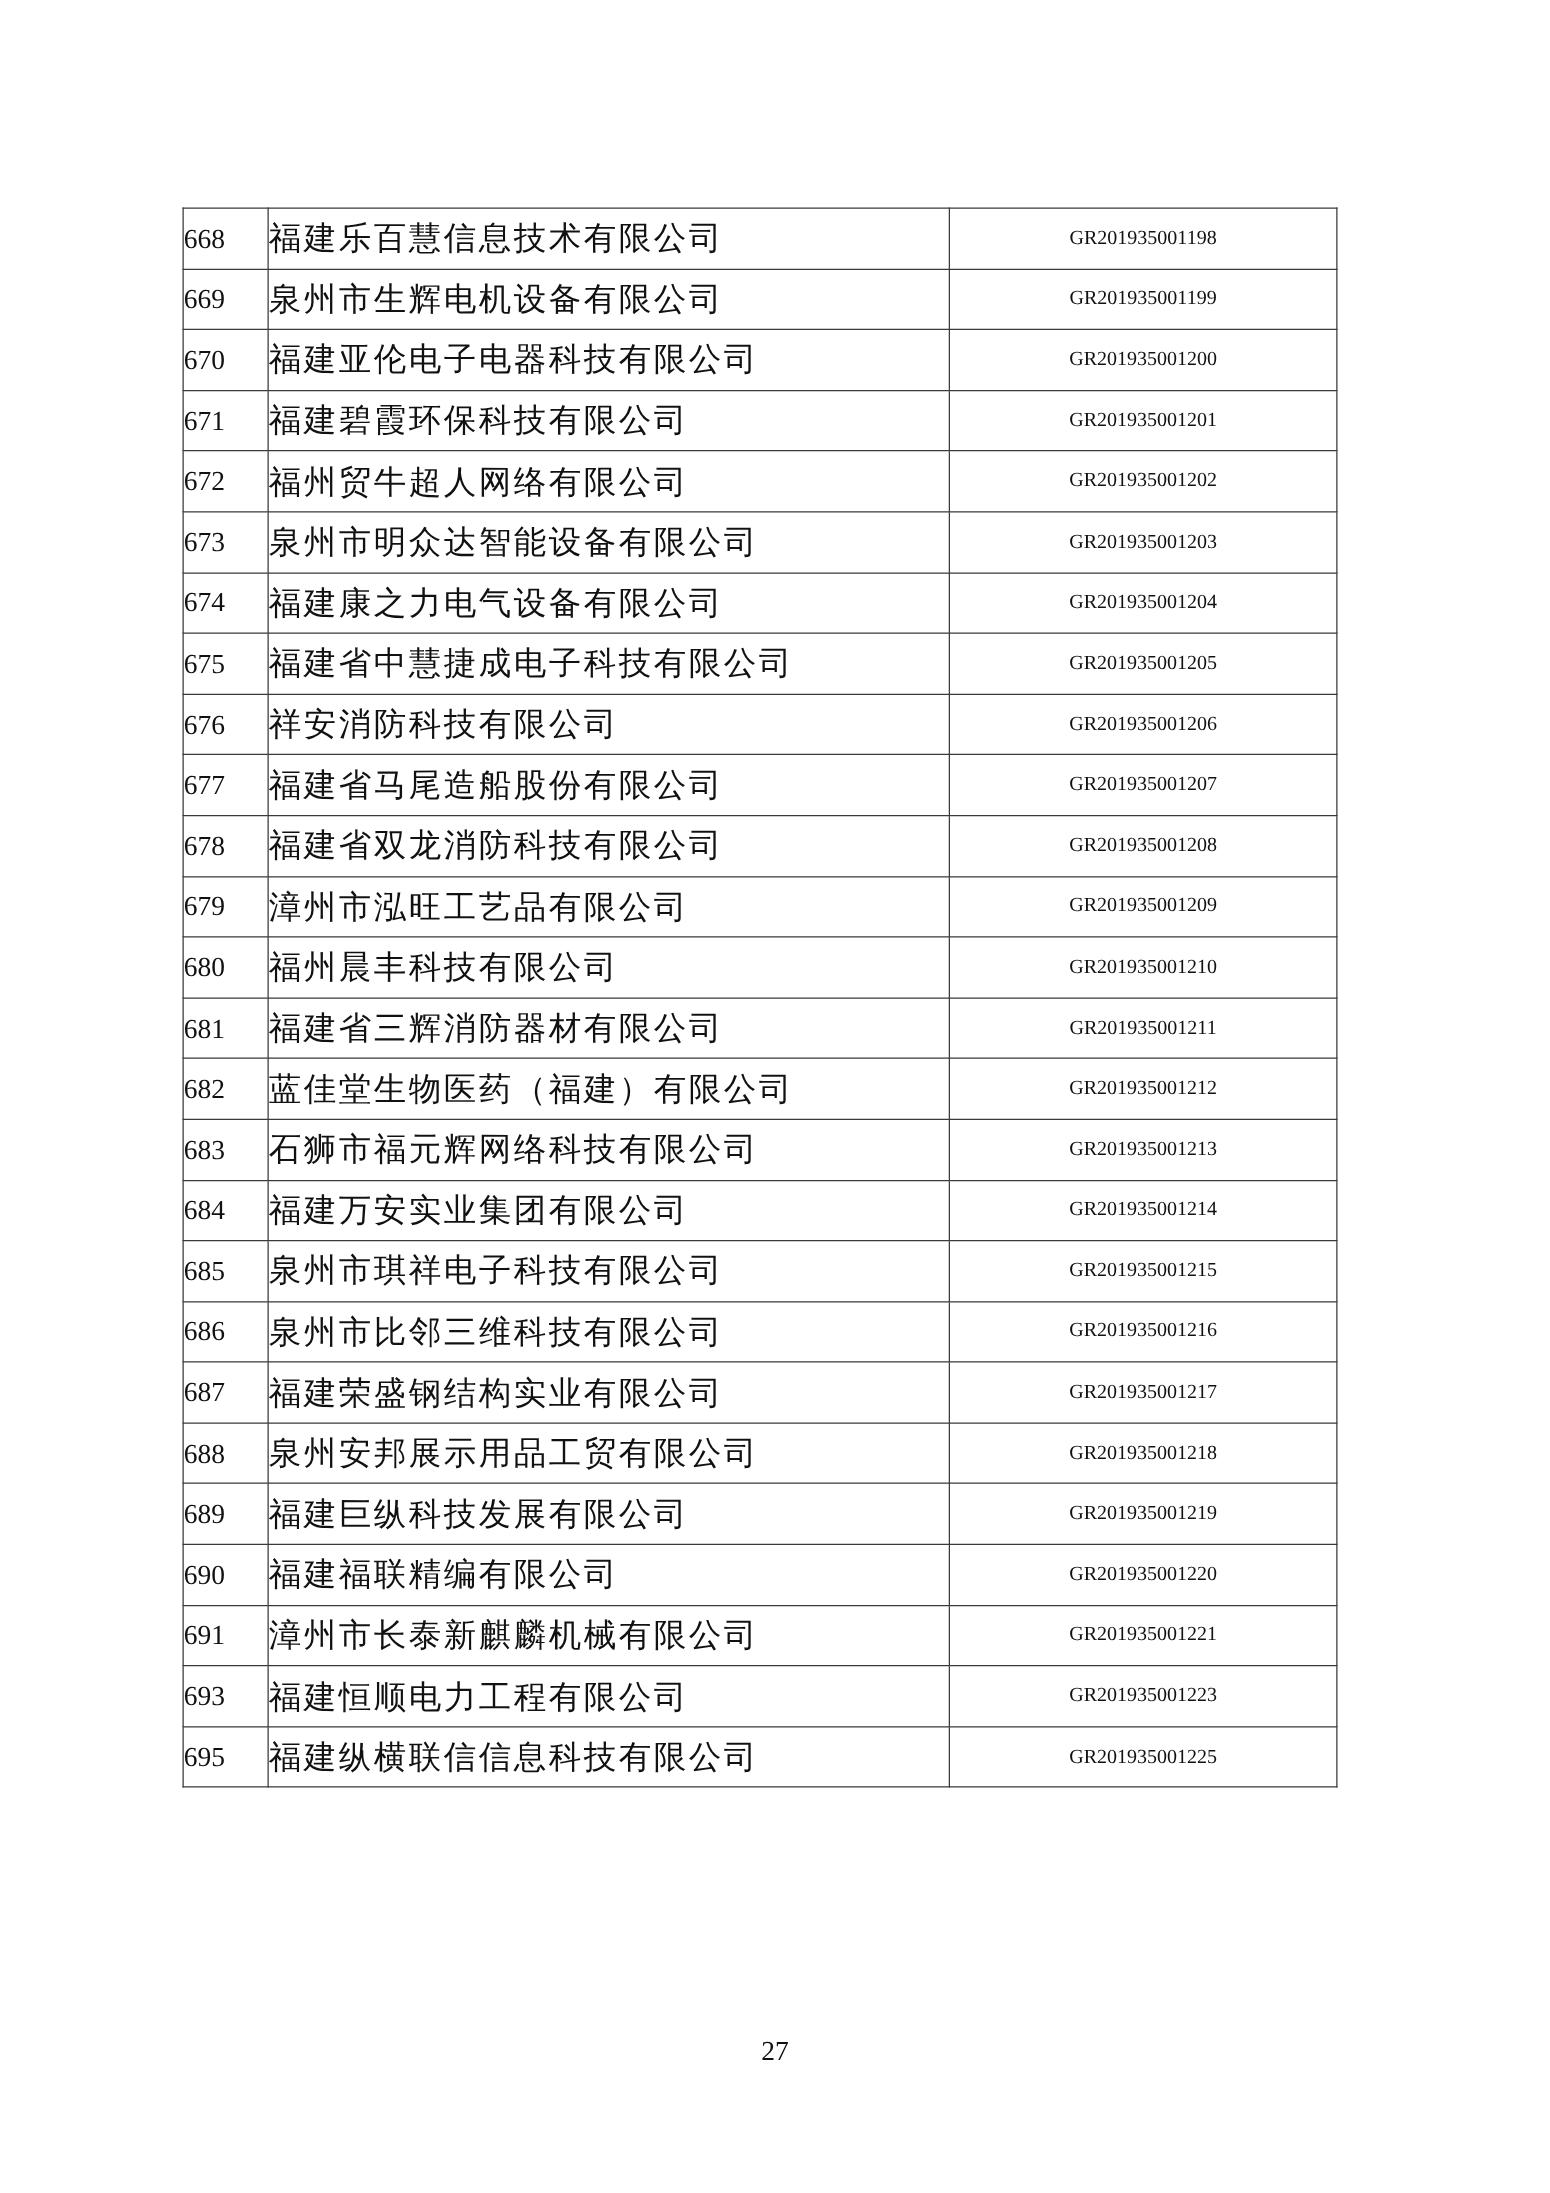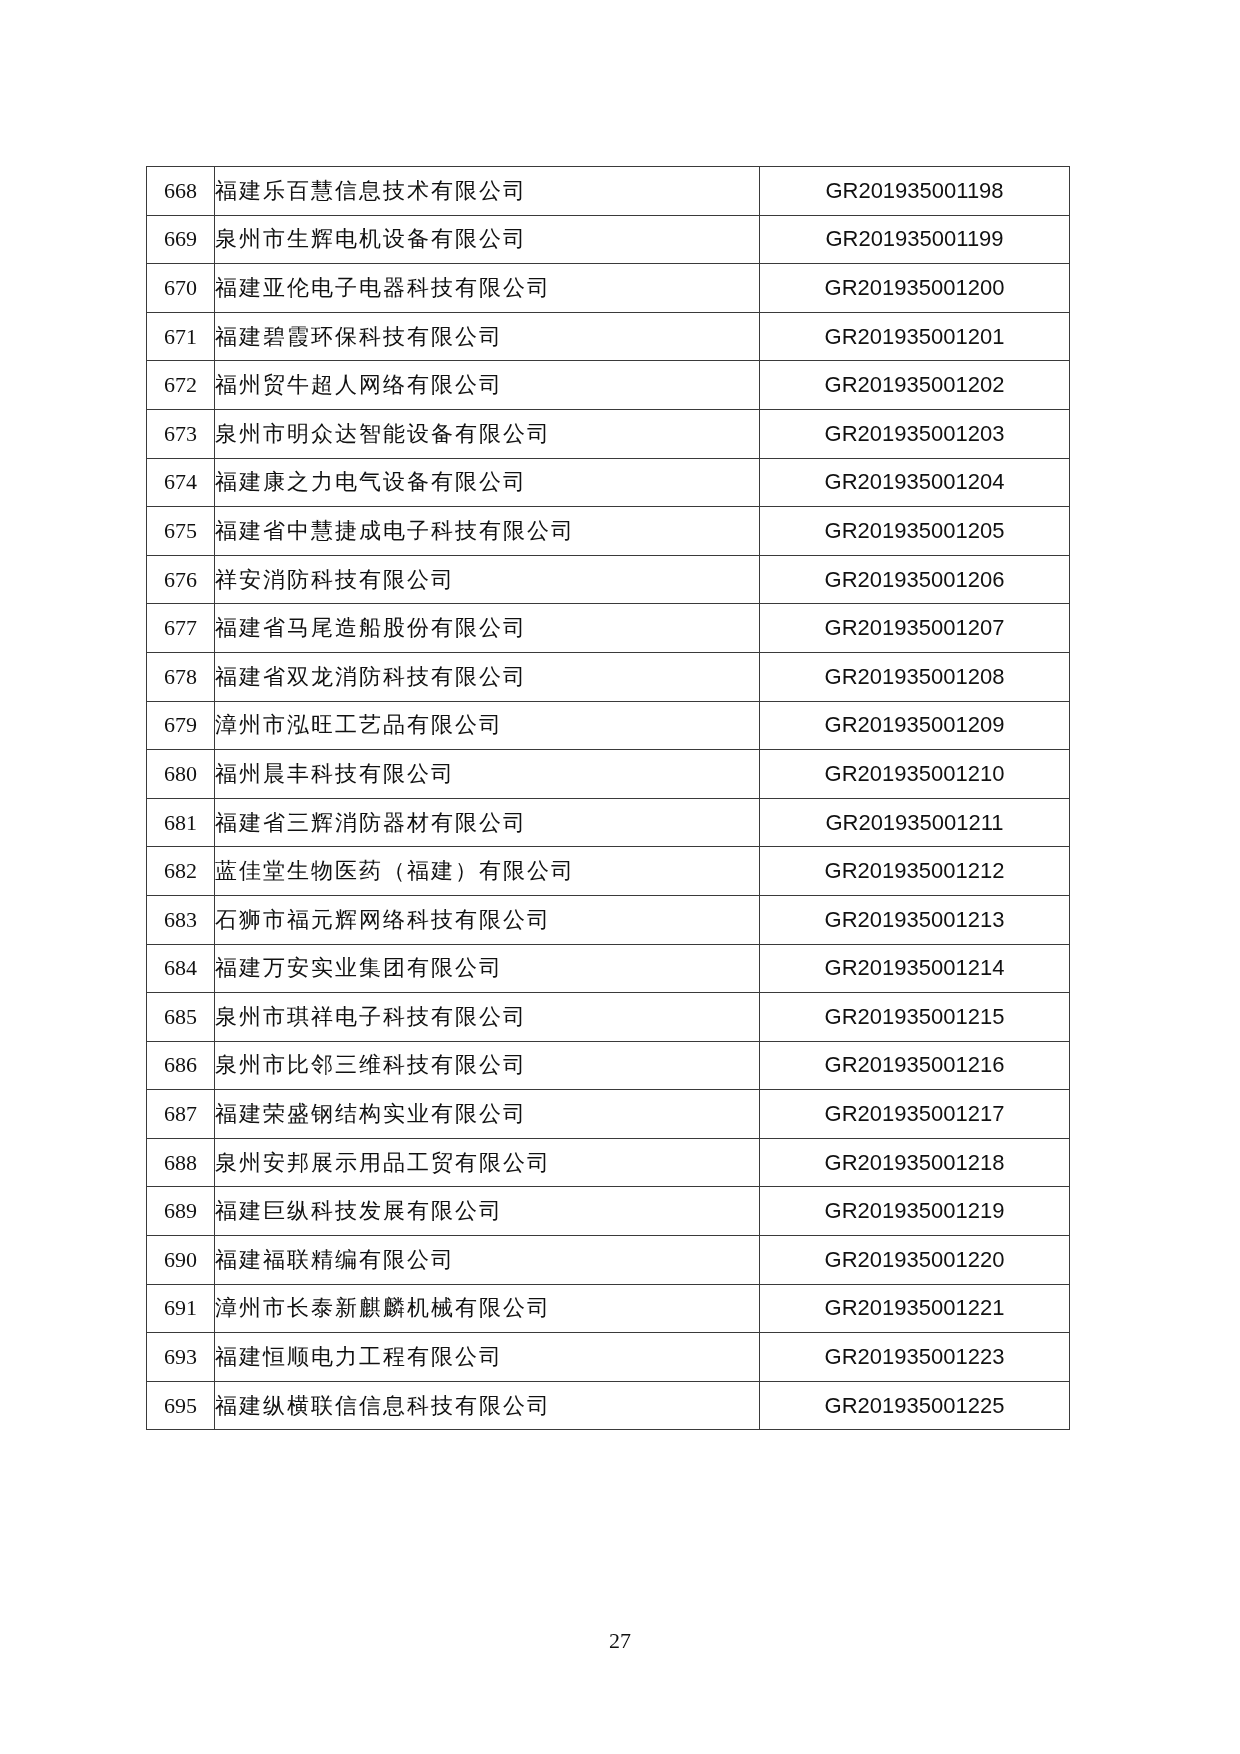--- a/index.html
+++ b/index.html
@@ -9,30 +9,30 @@
     position: absolute; left: 146px; top: 166px;
     width: 921px; border-collapse: collapse; table-layout: fixed;
     color: #111;
   }
   table.list td {
     border: 1.5px solid #3a3a3a;
     height: 47.6px; padding: 0; vertical-align: middle;
     white-space: nowrap; overflow: hidden;
   }
   td.num {
-    width: 67px; text-align: center;
+    width: 67px; 
     font-family: "Liberation Serif", "DejaVu Serif", serif; font-size: 22px;
   }
   td.name {
     width: 544px; text-align: left; padding-left: 4px;
-    font-family: "DejaVu Sans", "Liberation Sans", sans-serif; font-size: 22px; letter-spacing: 2px;
+    font-family: "DejaVu Sans", "Liberation Sans", sans-serif; font-size: 26px; letter-spacing: 2px;
   }
   td.code {
     width: 309px; text-align: center;
-    font-family: Liberation Sans, sans-serif; font-size: 22px;
+    font-family: Liberation Serif, serif; font-size: 16px;
   }
   .page-number {
     position: absolute; left: 0; width: 1240px; top: 1628px;
     text-align: center;
     font-family: "Liberation Serif", "DejaVu Serif", serif; font-size: 22px; color: #111;
   }
 </style>
 </head>
 <body>
 

